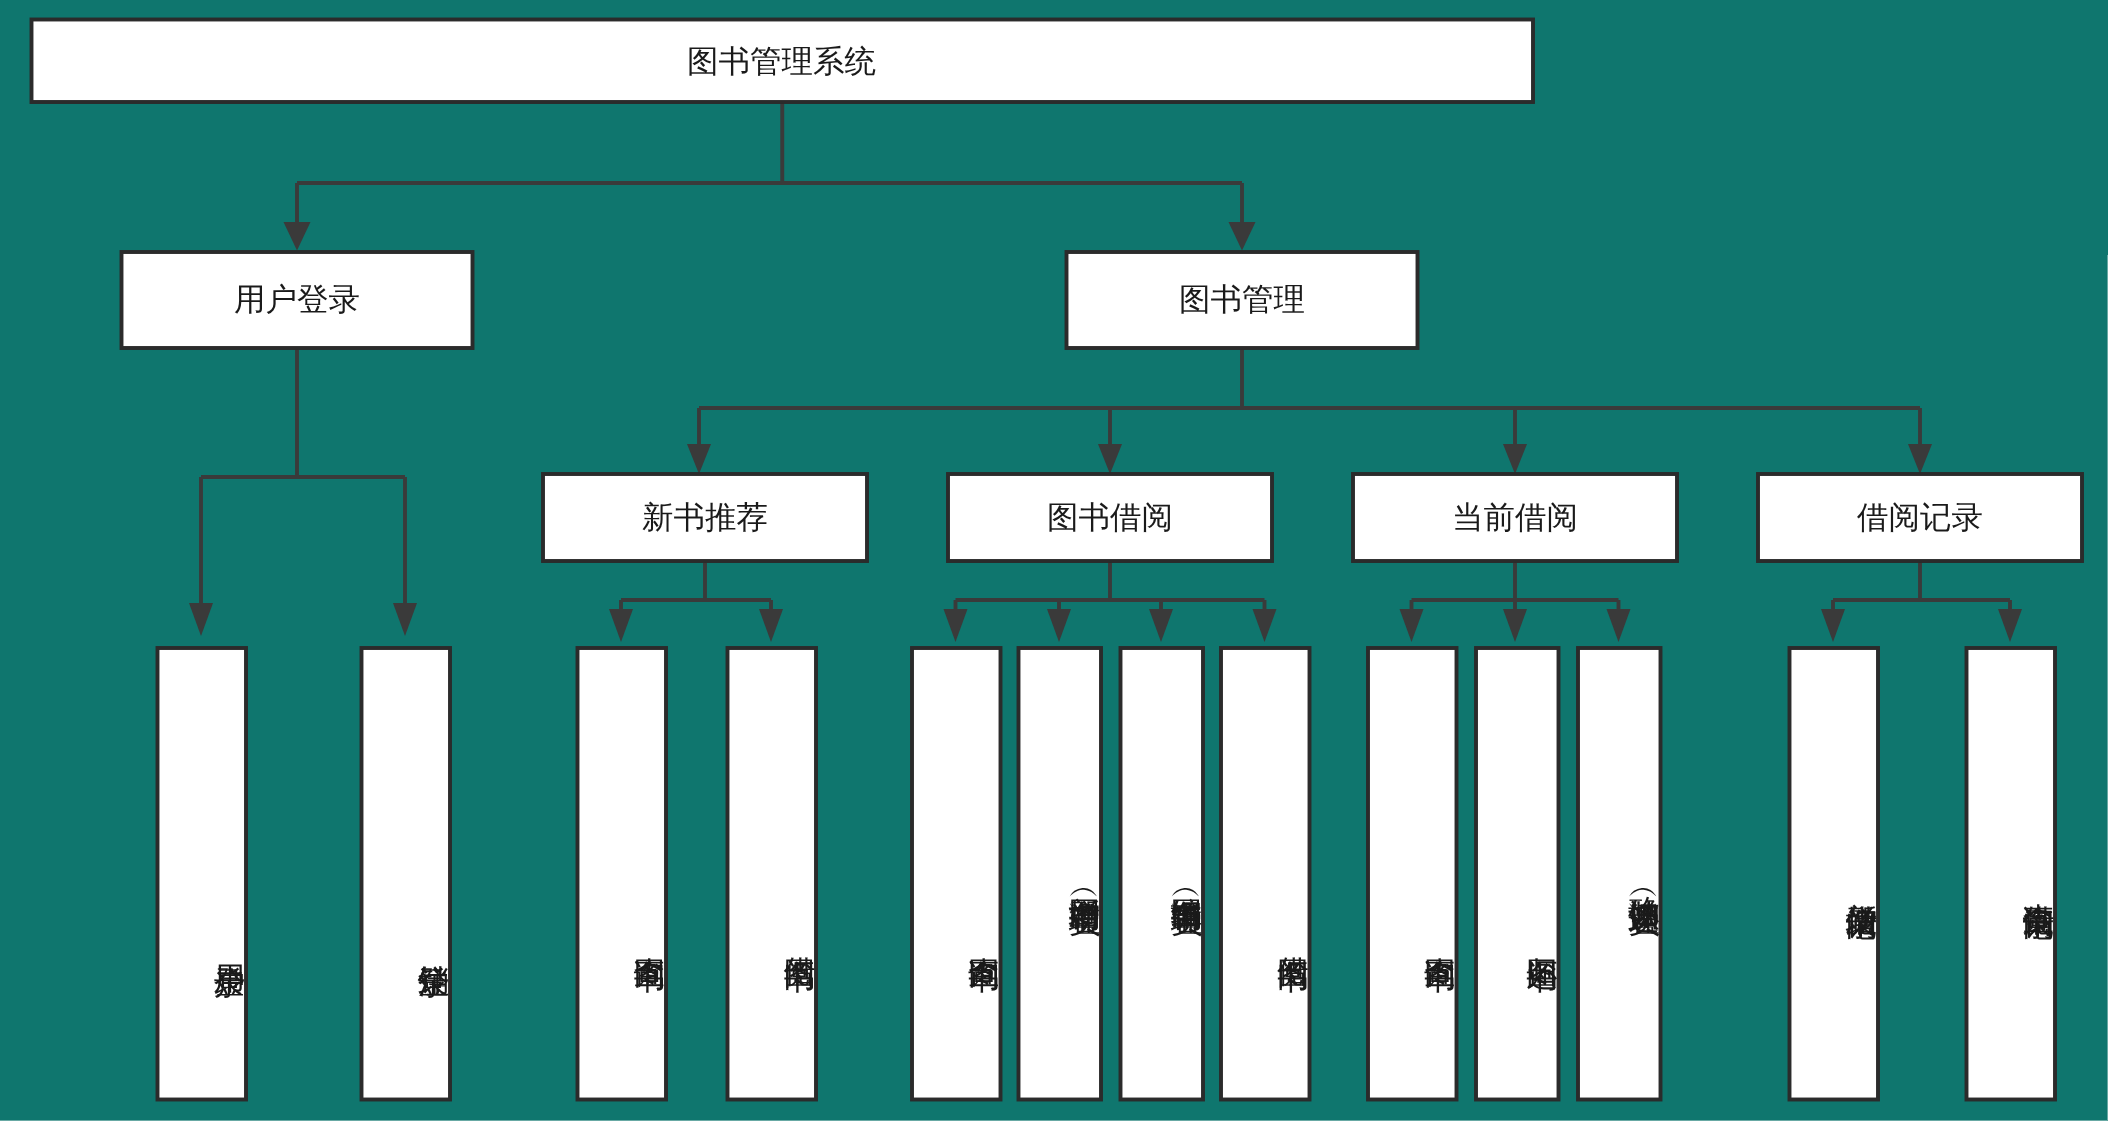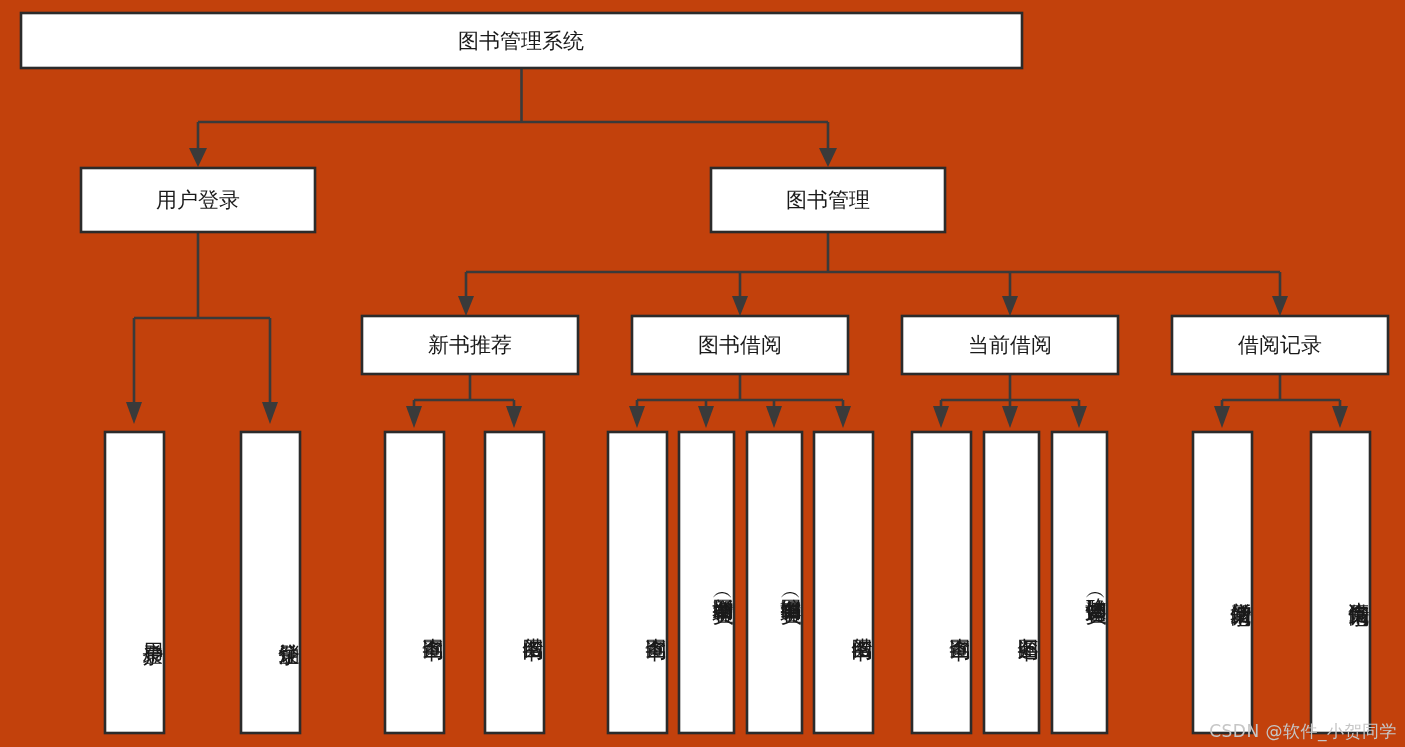--- a/index.html
+++ b/index.html
@@ -1,20 +1,20 @@
 <!DOCTYPE html>
 <html><head>
 <meta charset="utf-8">
 <style>
   html,body{margin:0;padding:0;background:#ffffff;}
   body{
     font-family:"DejaVu Sans","Liberation Sans",sans-serif;
     width:1405px;height:747px;overflow:hidden;position:relative;
   }
-  #stage{position:relative;width:1405px;height:747px;background:#c2410c;}
+  #stage{position:relative;width:1405px;height:747px;background:#0f766e;}
   svg#diagram{position:absolute;left:0;top:0;width:1405px;height:747px;display:block;}
   .nodebox{fill:#ffffff;stroke:#2b2b2b;stroke-width:2.6;}
   .connector{stroke:#3a3a3a;stroke-width:2.6;fill:none;stroke-linecap:butt;}
   .arrowhead{fill:#3a3a3a;stroke:none;}
   .hlabel{
     font-family:"DejaVu Sans","Liberation Sans",sans-serif;
     font-size:21px;fill:#1a1a1a;text-anchor:middle;dominant-baseline:middle;
   }
   .vlabel{
     position:absolute;
@@ -164,14 +164,13 @@
   <div class="vlabel" style="left:747px;top:443px;width:55px;height:285px;">编辑图书（管理员）</div>
   <div class="vlabel" style="left:814px;top:520px;width:59px;height:205px;">借阅图书</div>
 
   <div class="vlabel" style="left:912px;top:520px;width:59px;height:205px;">查询图书</div>
   <div class="vlabel" style="left:984px;top:520px;width:55px;height:205px;">归还图书</div>
   <div class="vlabel" style="left:1052px;top:443px;width:55px;height:285px;">确认归还（管理员）</div>
 
   <div class="vlabel" style="left:1193px;top:465px;width:59px;height:245px;">新增借阅记录</div>
   <div class="vlabel" style="left:1311px;top:465px;width:59px;height:245px;">查询借阅记录</div>
 
-  <div class="watermark">CSDN @软件_小贺同学</div>
 </div>
 
 </body></html>

